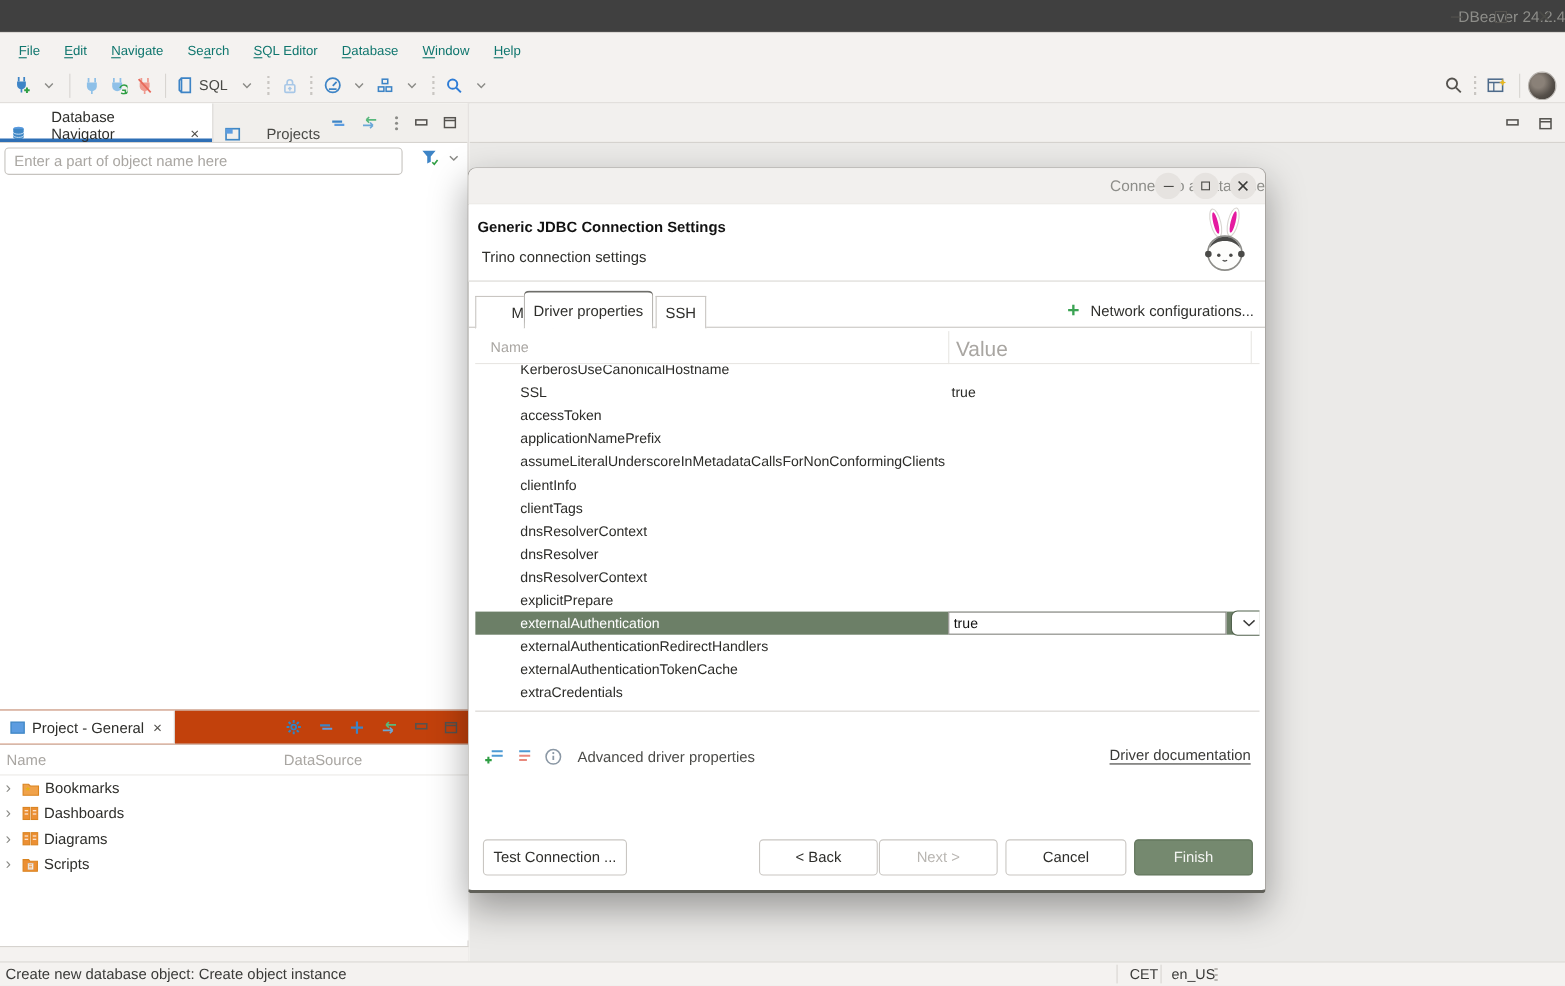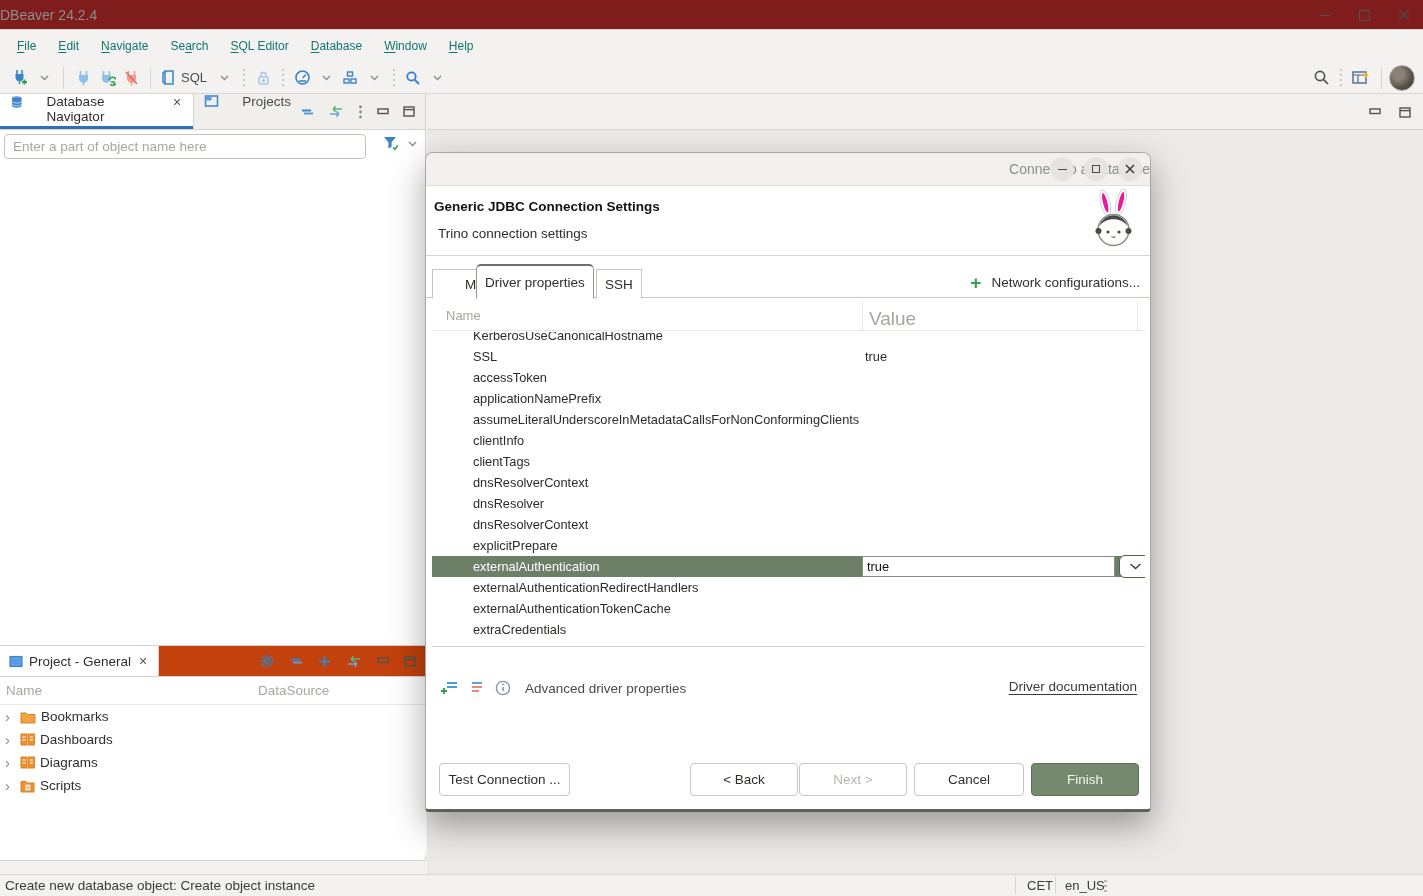--- a/index.html
+++ b/index.html
@@ -6,22 +6,22 @@
   html,body { width:1423px; height:896px; }
   body {
     font-family: "Liberation Sans", sans-serif;
     background:#f4f2f0; color:#2e2e2b; position:relative; overflow:hidden;
     font-size:13px;
   }
   svg { display:block; }
 
   
   .titlebar { position:absolute; left:0; top:0; width:1423px; height:30px;
-    background:#7f1d1d; border-bottom:1px solid #dad7d3;
-    display:flex; align-items:center; justify-content:flex-start; }
+    background:#404040; border-bottom:1px solid #dad7d3;
+    display:flex; align-items:center; justify-content:flex-end; }
   .titlebar .wtitle { color:#8d8d89; font-size:14px; }
   .win-controls { position:absolute; right:8px; top:0; height:30px; display:flex; align-items:center; gap:18px; }
   .wc-btn { width:22px; height:22px; display:flex; align-items:center; justify-content:center; cursor:default; }
   .glyph-min { width:11px; height:0; border-bottom:1.6px solid #55534f; }
   .glyph-max { width:11px; height:11px; border:1.6px solid #55534f; }
 
   
   .menubar { position:absolute; left:0; top:30px; width:1423px; height:32px;
     display:flex; align-items:center; padding-left:6px; background:#f4f2f0; }
   .menu-item { padding:0 11px; color:#0f766e; font-size:12px; }
@@ -40,21 +40,21 @@
   .avatar { width:26px; height:26px; border-radius:50%;
     background:radial-gradient(circle at 35% 35%, #8a8178 0 25%, #56504a 60%, #3b3733 100%);
     border:1px solid #b7b3ae; }
 
   
   .main { position:absolute; left:0; top:94px; width:1423px; height:780px; }
 
   
   .left-panel { position:absolute; left:0; top:0; width:426px; height:780px; background:#fff; border-right:1px solid #d6d3cf; }
   .lp-tabbar { position:absolute; left:0; top:0; width:100%; height:36px; background:#f1efec; border-bottom:1px solid #d6d3cf; display:flex; align-items:stretch; }
-  .lp-tab { display:flex; align-items:flex-start; gap:23px; padding:0 10px; font-size:13.5px; color:#2e2e2b; }
+  .lp-tab { display:flex; align-items:flex-end; gap:23px; padding:0 10px; font-size:13.5px; color:#2e2e2b; }
   .lp-tab.active { background:#fff; border-right:1px solid #d6d3cf; box-shadow:inset 0 -3px 0 #2e6fb5; }
   .lp-tab.inactive { color:#4a4a46; }
   .tab-close { color:#55534f; font-size:14px; padding:0 2px; }
   .lp-tools { margin-left:auto; display:flex; align-items:center; gap:14px; padding-right:10px; }
 
   .filter-row { position:absolute; left:0; top:36px; width:100%; height:32px; display:flex; align-items:center; }
   .filter-input { position:absolute; left:4px; top:4px; width:362px; height:25px;
     border:1px solid #c6c3bf; border-radius:4px; padding:0 8px; font-size:13.5px; color:#2e2e2b;
     font-family:"Liberation Sans",sans-serif; background:#fff; outline:none; }
   .filter-input::placeholder { color:#a9a6a2; }

